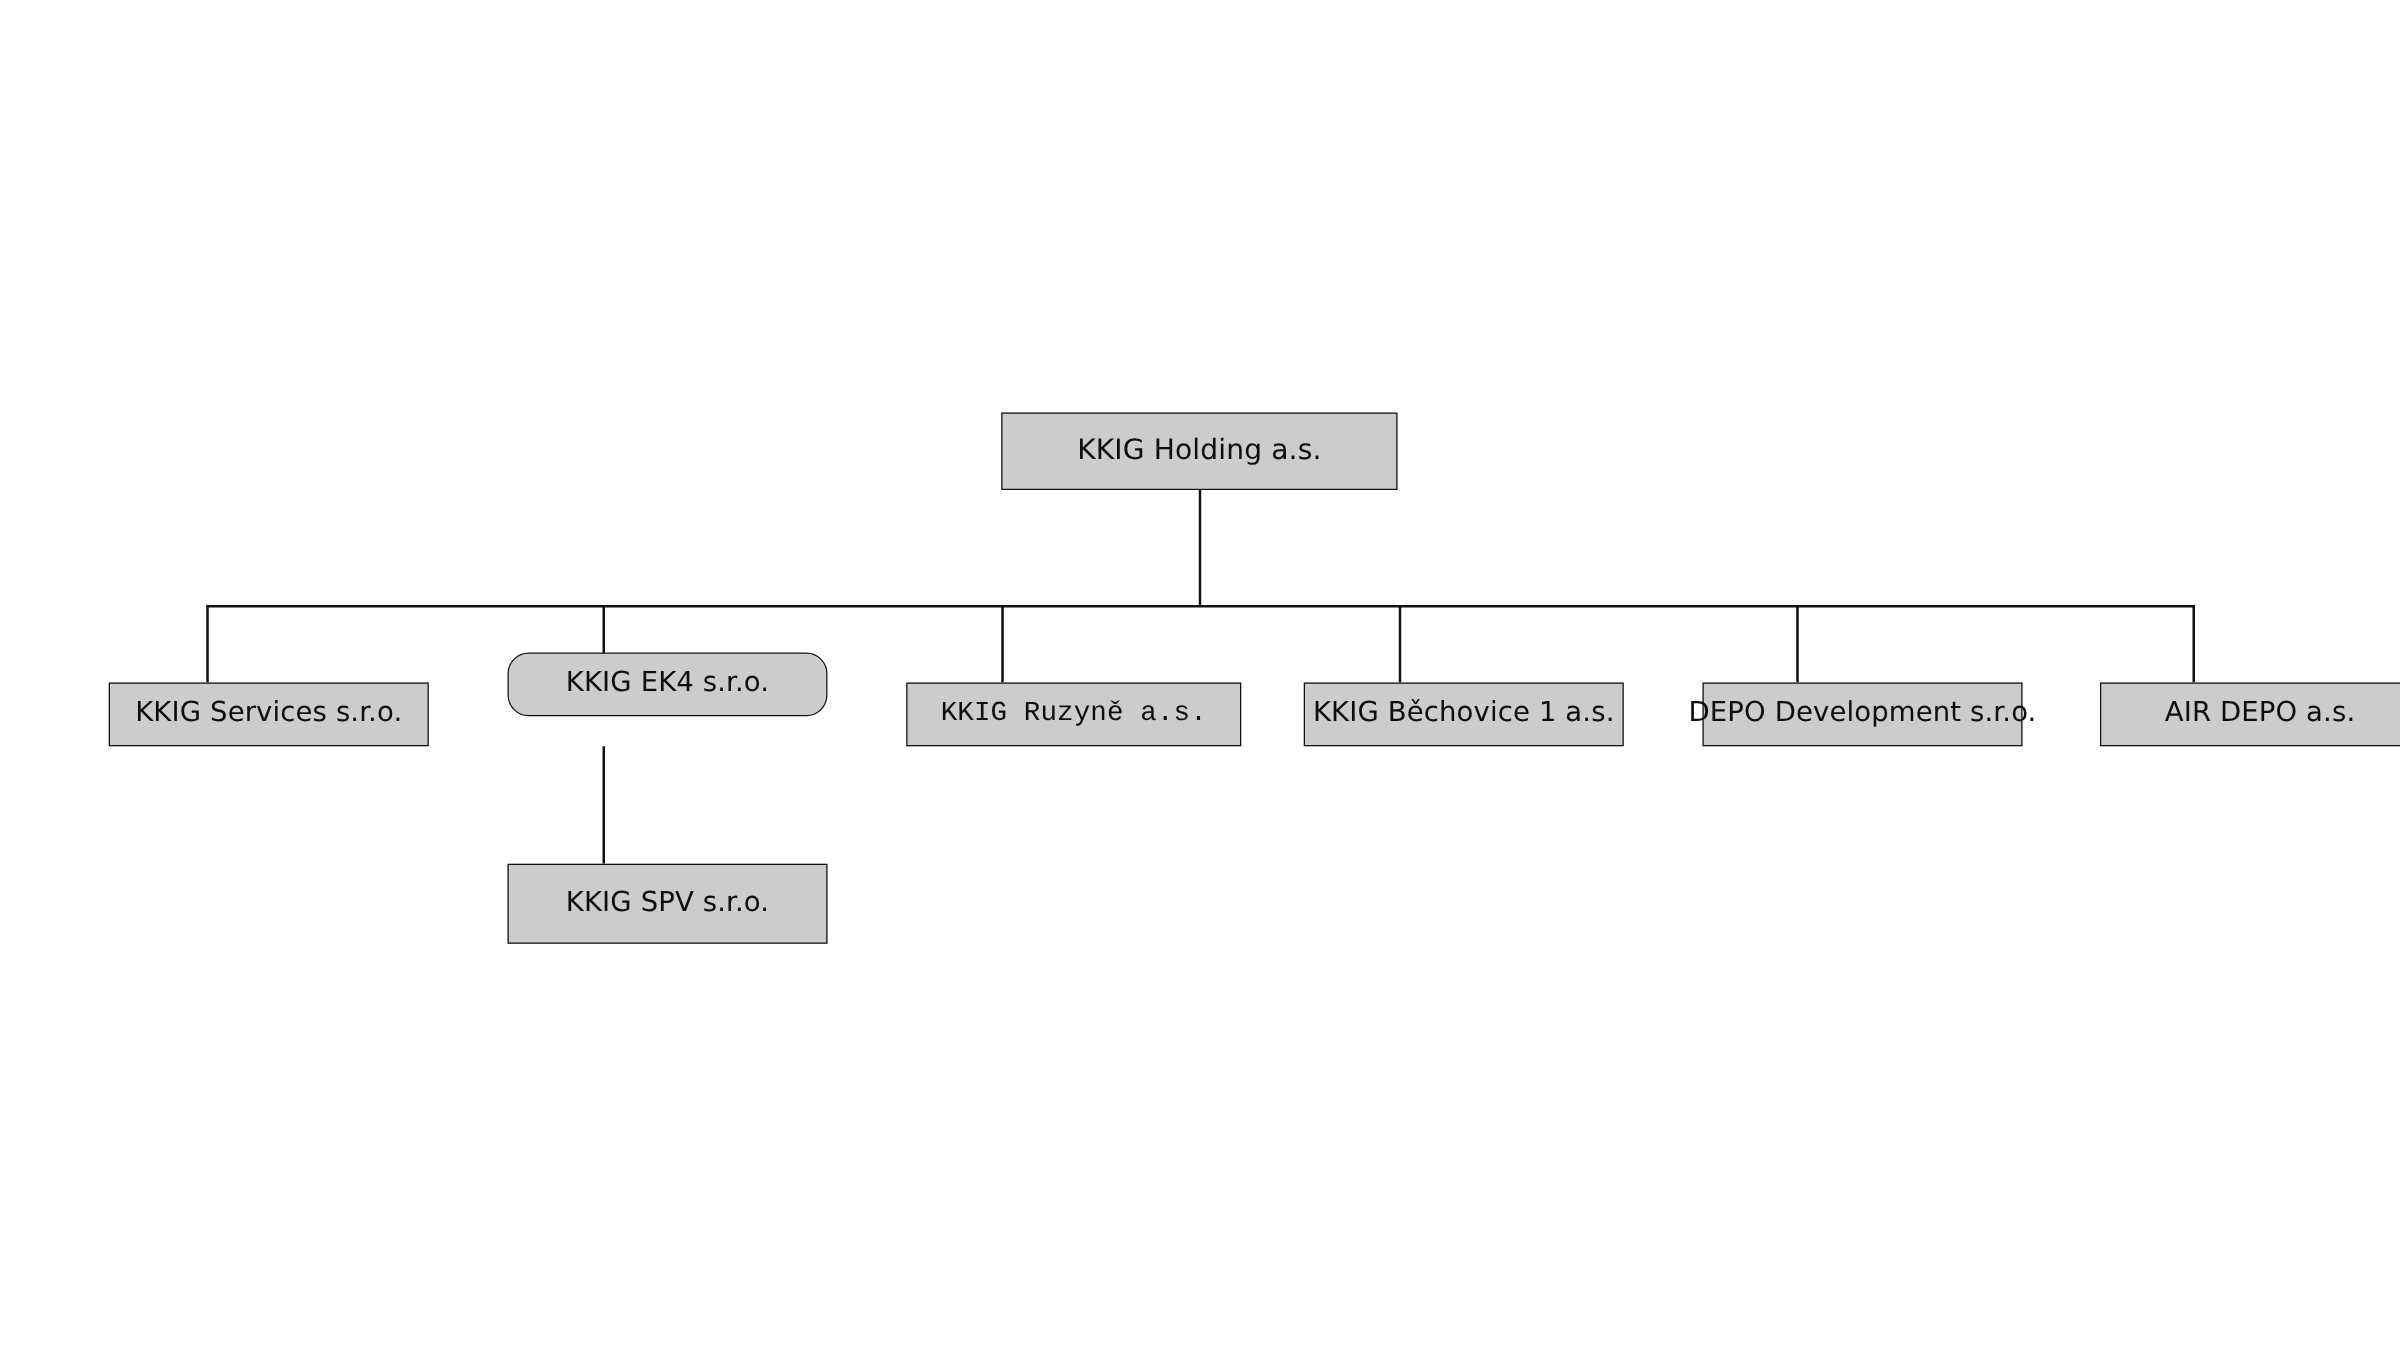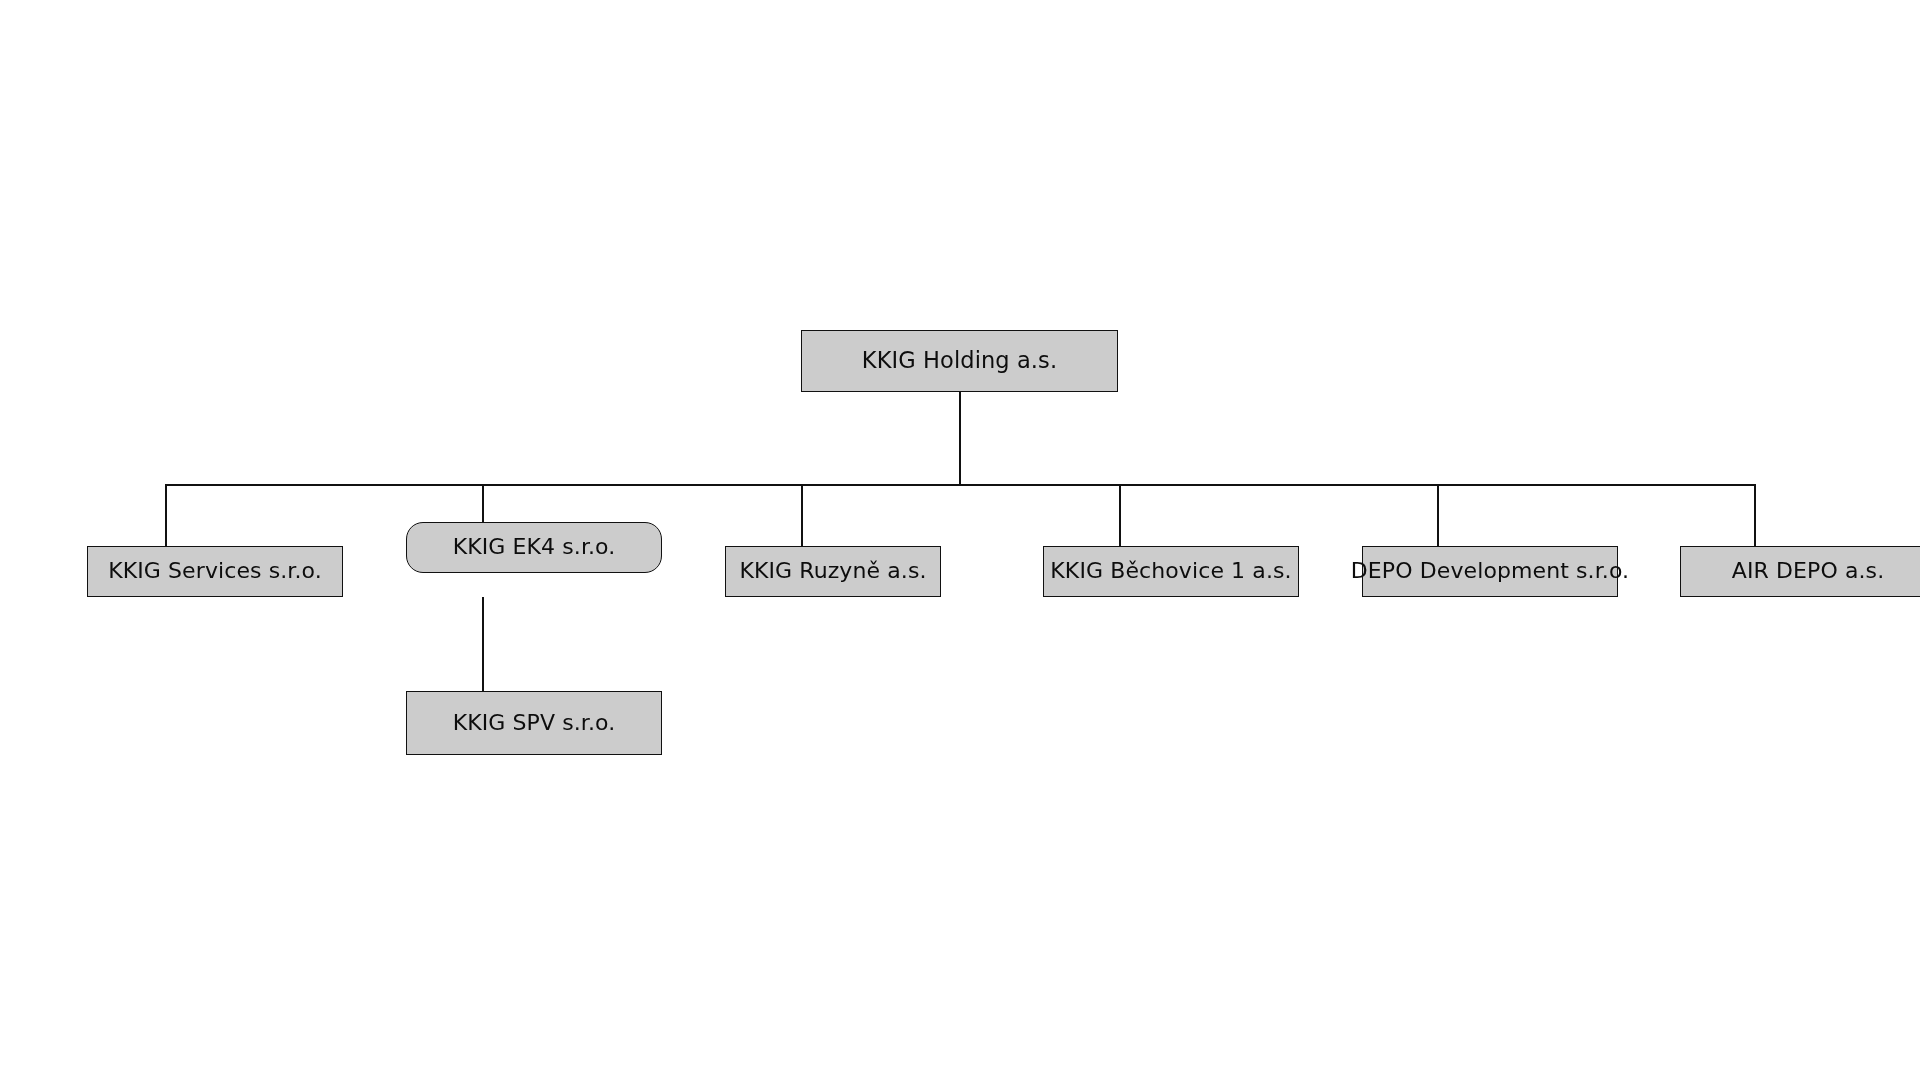--- a/index.html
+++ b/index.html
@@ -87,21 +87,21 @@
   <div id="node-layer">
       <div class="node root" style="left: 801px; top: 330px; width: 317px; height: 62px;">
         <span class="node-label">KKIG Holding a.s.</span>
       </div>
       <div class="node level1" style="left: 41px; top: 546px; width: 256px; height: 51px;">
         <span class="node-label">KKIG Services s.r.o.</span>
       </div>
       <div class="node level1" style="left: 360px; top: 522px; width: 256px; height: 51px; border-radius: 17px;">
         <span class="node-label">KKIG EK4 s.r.o.</span>
       </div>
-      <div class="node level1" style="left: 679px; top: 546px; width: 216px; height: 51px;">
+      <div class="node level1" style="left: 679px; top: 546px; width: 268px; height: 51px; font-family: Liberation Mono, monospace;">
         <span class="node-label">KKIG Ruzyně a.s.</span>
       </div>
       <div class="node level1" style="left: 997px; top: 546px; width: 256px; height: 51px;">
         <span class="node-label">KKIG Běchovice 1 a.s.</span>
       </div>
       <div class="node level1" style="left: 1316px; top: 546px; width: 256px; height: 51px;">
         <span class="node-label">DEPO Development s.r.o.</span>
       </div>
       <div class="node level1" style="left: 1634px; top: 546px; width: 256px; height: 51px; align-items: center;">
         <span class="node-label">AIR DEPO a.s.</span>

